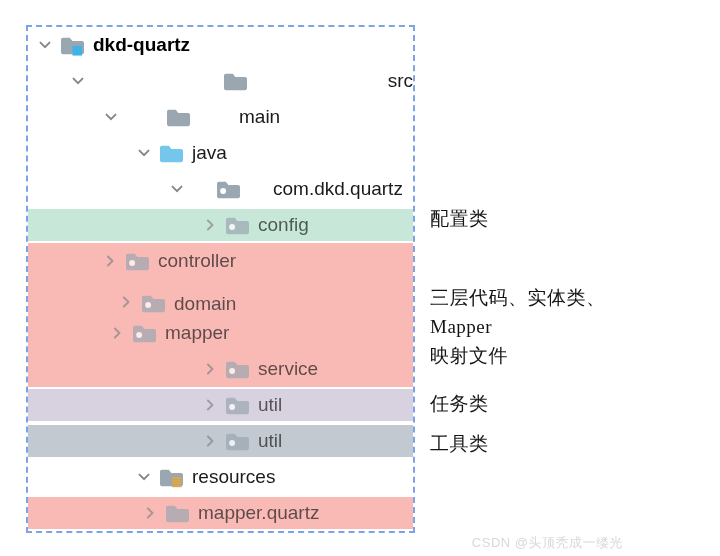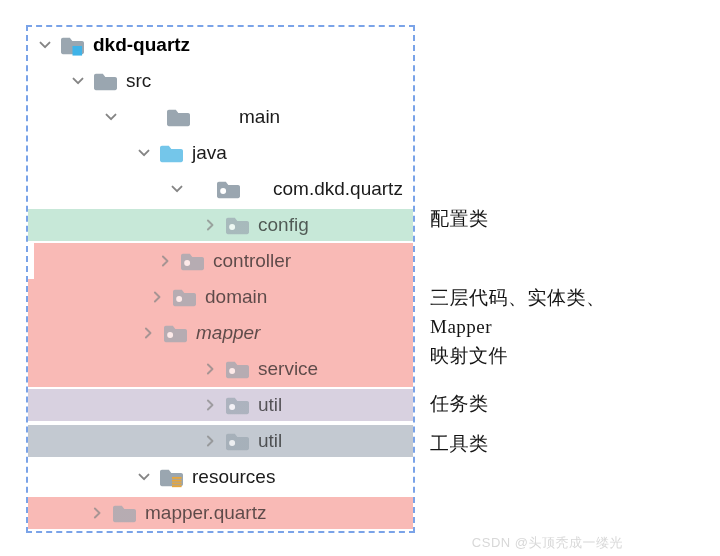--- a/index.html
+++ b/index.html
@@ -81,21 +81,21 @@
     <span class="icon-box">
 
       <svg class="ic project" viewBox="0 0 28 24">
         <path class="f-folder" d="M2 6 C2 4.9 2.9 4 4 4 h7.2 l2.6 3.2 H24 c1.1 0 2 .9 2 2 V19 c0 1.1 -.9 2 -2 2 H4 c-1.1 0 -2 -.9 -2 -2 Z"></path>
         <rect class="f-square" x="14" y="12.5" width="10" height="10"></rect>
       </svg>
 
     </span>
     <span class="row-label">dkd-quartz</span>
   </div>
-      <div class="tree-row chev-down icon-folder" style="padding-left: 37px;">
+      <div class="tree-row chev-down icon-folder" style="padding-left: 37px; justify-content: space-between;">
     <span class="chev-box">
       <svg class="chev down" viewBox="0 0 16 16">
         <polyline class="s-chev" points="3.5,5.6 8,10.2 12.5,5.6"></polyline>
       </svg>
 
     </span>
     <span class="icon-box">
       <svg class="ic folder" viewBox="0 0 28 24">
         <path class="f-folder" d="M2 6 C2 4.9 2.9 4 4 4 h7.2 l2.6 3.2 H24 c1.1 0 2 .9 2 2 V19 c0 1.1 -.9 2 -2 2 H4 c-1.1 0 -2 -.9 -2 -2 Z"></path>
       </svg>
@@ -161,55 +161,55 @@
     <span class="icon-box">
 
       <svg class="ic package" viewBox="0 0 28 24">
         <path class="f-folder" d="M2 6 C2 4.9 2.9 4 4 4 h7.2 l2.6 3.2 H24 c1.1 0 2 .9 2 2 V19 c0 1.1 -.9 2 -2 2 H4 c-1.1 0 -2 -.9 -2 -2 Z"></path>
         <circle class="f-dot" cx="8.4" cy="13.6" r="3.1"></circle>
       </svg>
 
     </span>
     <span class="row-label">config</span>
   </div>
-      <div class="tree-row chev-right icon-package-folder hl hl-pink" style="padding-left: 118px; margin-left: 6px;">
+      <div class="tree-row chev-right icon-package-folder hl hl-pink" style="padding-left: 69px;">
     <span class="chev-box">
 
       <svg class="chev right" viewBox="0 0 16 16">
         <polyline class="s-chev" points="5.9,3.5 10.5,8 5.9,12.5"></polyline>
       </svg>
     </span>
     <span class="icon-box">
 
       <svg class="ic package" viewBox="0 0 28 24">
         <path class="f-folder" d="M2 6 C2 4.9 2.9 4 4 4 h7.2 l2.6 3.2 H24 c1.1 0 2 .9 2 2 V19 c0 1.1 -.9 2 -2 2 H4 c-1.1 0 -2 -.9 -2 -2 Z"></path>
         <circle class="f-dot" cx="8.4" cy="13.6" r="3.1"></circle>
       </svg>
 
     </span>
     <span class="row-label">controller</span>
   </div>
-      <div class="tree-row chev-right icon-package-folder hl hl-pink" style="padding-left: 116px;">
+      <div class="tree-row chev-right icon-package-folder hl hl-pink" style="padding-left: 85px; align-items: flex-end;">
     <span class="chev-box">
 
       <svg class="chev right" viewBox="0 0 16 16">
         <polyline class="s-chev" points="5.9,3.5 10.5,8 5.9,12.5"></polyline>
       </svg>
     </span>
     <span class="icon-box">
 
       <svg class="ic package" viewBox="0 0 28 24">
         <path class="f-folder" d="M2 6 C2 4.9 2.9 4 4 4 h7.2 l2.6 3.2 H24 c1.1 0 2 .9 2 2 V19 c0 1.1 -.9 2 -2 2 H4 c-1.1 0 -2 -.9 -2 -2 Z"></path>
         <circle class="f-dot" cx="8.4" cy="13.6" r="3.1"></circle>
       </svg>
 
     </span>
     <span class="row-label">domain</span>
   </div>
-      <div class="tree-row chev-right icon-package-folder hl hl-pink" style="padding-left: 107px; font-style: italic;">
+      <div class="tree-row chev-right icon-package-folder hl hl-pink" style="padding-left: 76px;">
     <span class="chev-box">
 
       <svg class="chev right" viewBox="0 0 16 16">
         <polyline class="s-chev" points="5.9,3.5 10.5,8 5.9,12.5"></polyline>
       </svg>
     </span>
     <span class="icon-box">
 
       <svg class="ic package" viewBox="0 0 28 24">
         <path class="f-folder" d="M2 6 C2 4.9 2.9 4 4 4 h7.2 l2.6 3.2 H24 c1.1 0 2 .9 2 2 V19 c0 1.1 -.9 2 -2 2 H4 c-1.1 0 -2 -.9 -2 -2 Z"></path>
@@ -282,21 +282,21 @@
       <svg class="ic resources" viewBox="0 0 28 24">
         <path class="f-folder" d="M2 6 C2 4.9 2.9 4 4 4 h7.2 l2.6 3.2 H24 c1.1 0 2 .9 2 2 V19 c0 1.1 -.9 2 -2 2 H4 c-1.1 0 -2 -.9 -2 -2 Z"></path>
         <rect class="f-bar" x="14.5" y="11.4" width="10" height="2"></rect>
         <rect class="f-bar" x="14.5" y="14.3" width="10" height="2"></rect>
         <rect class="f-bar" x="14.5" y="17.2" width="10" height="2"></rect>
         <rect class="f-bar" x="14.5" y="20.1" width="10" height="2"></rect>
       </svg>
     </span>
     <span class="row-label">resources</span>
   </div>
-      <div class="tree-row chev-right icon-folder hl hl-pink band" style="padding-left: 56px;">
+      <div class="tree-row chev-right icon-folder hl hl-pink band" style="padding-left: 109px;">
     <span class="chev-box">
 
       <svg class="chev right" viewBox="0 0 16 16">
         <polyline class="s-chev" points="5.9,3.5 10.5,8 5.9,12.5"></polyline>
       </svg>
     </span>
     <span class="icon-box">
       <svg class="ic folder" viewBox="0 0 28 24">
         <path class="f-folder" d="M2 6 C2 4.9 2.9 4 4 4 h7.2 l2.6 3.2 H24 c1.1 0 2 .9 2 2 V19 c0 1.1 -.9 2 -2 2 H4 c-1.1 0 -2 -.9 -2 -2 Z"></path>
       </svg>

